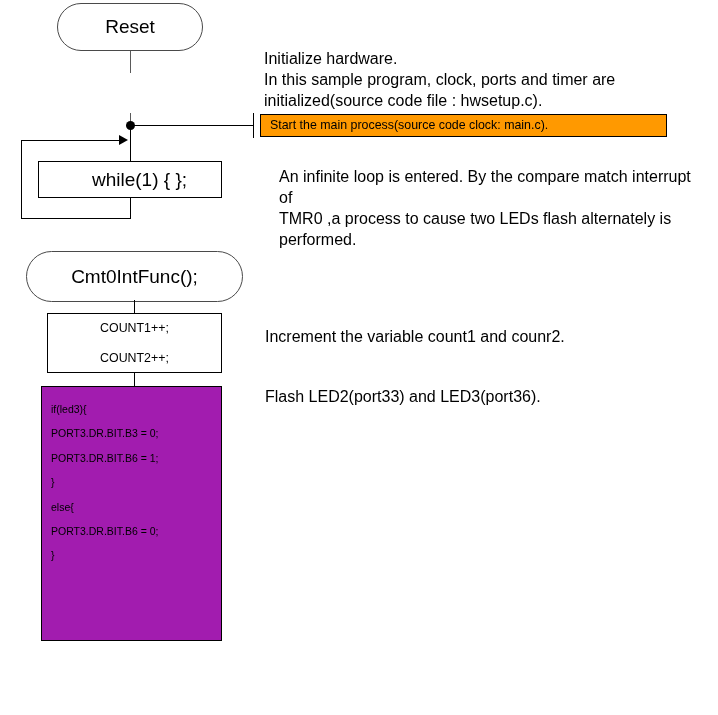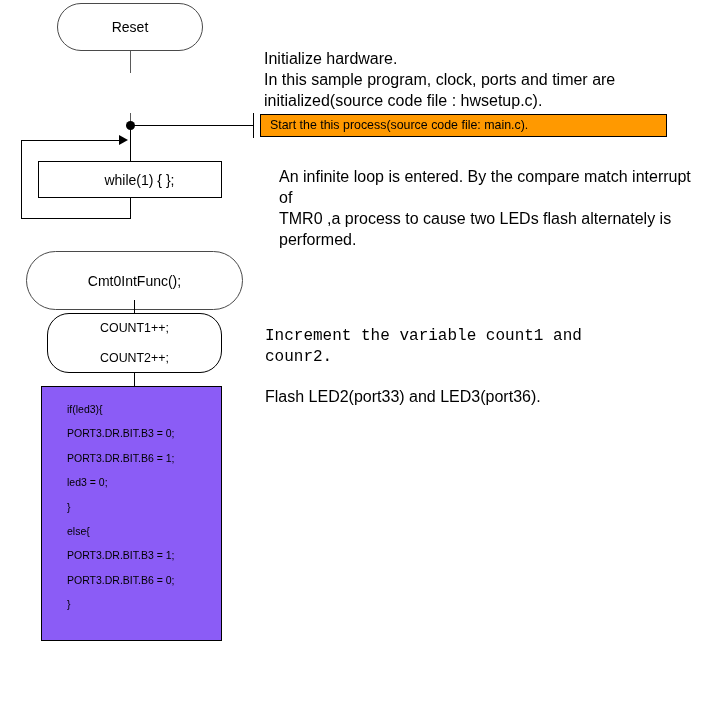--- a/index.html
+++ b/index.html
@@ -48,22 +48,22 @@
     width: 0;
     border-left: 1px solid #000000;
   }
   .subroutine .bar.left  { left: 22px; }
   .subroutine .bar.right { right: 22px; }
 
   .codebox {
     position: absolute;
     box-sizing: border-box;
     border: 1px solid #000000;
-    background: #8b5cf6;
-    padding: 10px 9px 8px 25px;
+    background: #a21caf;
+    padding: 10px 9px 8px 9px;
   }
   .codebox .line {
     font-size: 10.5px;
     line-height: 24.4px;
     white-space: pre;
     letter-spacing: 0px;
   }
 
   
   .vline {
@@ -113,22 +113,22 @@
     background: #ff9900;
     border: 1px solid #000000;
     font-size: 12.4px;
     line-height: 1;
     display: flex;
     align-items: center;
     padding-left: 9px;
     color: #000000;
   }
 
-  .label-lg { font-size: 14px; }
-  .label-md { font-size: 12.4px; border-radius: 22px; }
+  .label-lg { font-size: 19px; }
+  .label-md { font-size: 12.4px; }
   .stack {
     display: flex;
     flex-direction: column;
     align-items: center;
     justify-content: center;
     gap: 16px;
   }
 </style>
 </head>
 <body>
@@ -154,52 +154,50 @@
   <div class="hline" style="left:21px; top:140px; width:104px;"></div>
   <div class="arrow-right" style="left:119px; top:135px;"></div>
   <div class="vline dark" style="left:21px; top:140px; height:78px;"></div>
   <div class="hline" style="left:21px; top:218px; width:110px;"></div>
   <div class="vline dark" style="left:130px; top:197px; height:22px;"></div>
 
   <div class="node process label-lg" style="left:38px; top:161px; width:184px; height:37px;padding-left:19px;">
     <span>while(1) { };</span>
   </div>
 
-  <div class="node terminator label-lg" style="left:26px; top:251px; width:217px; height:59px;text-align:right;">
+  <div class="node terminator label-lg" style="left:26px; top:251px; width:217px; height:51px;text-align:right;">
     <span>Cmt0IntFunc();</span>
   </div>
 
   <div class="vline dark" style="left:134px; top:300px; height:13px;"></div>
 
   <div class="node process stack label-md" style="left:47px; top:313px; width:175px; height:60px;">
     <span>COUNT1++;</span>
     <span>COUNT2++;</span>
   </div>
 
   <div class="vline dark" style="left:134px; top:373px; height:13px;"></div>
 
   <div class="codebox" style="left:41px; top:386px; width:181px; height:255px;">
     <div class="line">if(led3){</div>
     <div class="line">PORT3.DR.BIT.B3 = 0;</div>
     <div class="line">PORT3.DR.BIT.B6 = 1;</div>
-    <div class="line">led3 = 0;</div>
     <div class="line">}</div>
     <div class="line">else{</div>
-    <div class="line">PORT3.DR.BIT.B3 = 1;</div>
     <div class="line">PORT3.DR.BIT.B6 = 0;</div>
     <div class="line">}</div>
   </div>
 
   <div class="note" style="left:264px; top:48px; width:430px;">Initialize hardware.
 In this sample program, clock, ports and timer are
 initialized(source code file : hwsetup.c).</div>
 
-  <div class="banner" style="left:260px; top:114px; width:407px; height:23px;">Start the this process(source  code  file: main.c).</div>
+  <div class="banner" style="left:260px; top:114px; width:407px; height:23px;">Start the main process(source  code  clock: main.c).</div>
 
   <div class="note" style="left:264px; top:166px; width:425px;margin-left:15px;">An infinite loop is entered. By the compare match interrupt of
 TMR0 ,a process to cause two LEDs flash alternately is
 performed.</div>
 
-  <div class="note" style="left:265px; top:326px; width:330px;font-family:Liberation Mono, monospace;">Increment the variable count1 and counr2.</div>
+  <div class="note" style="left:265px; top:326px; width:330px;">Increment the variable count1 and counr2.</div>
 
   <div class="note" style="left:265px; top:386px; width:330px;">Flash LED2(port33) and LED3(port36).</div>
 
 </div>
 
 </body></html>

